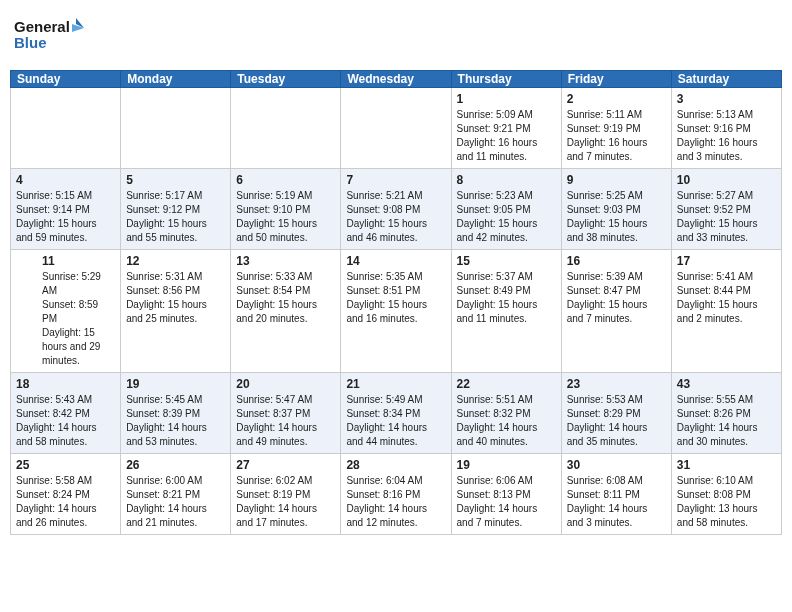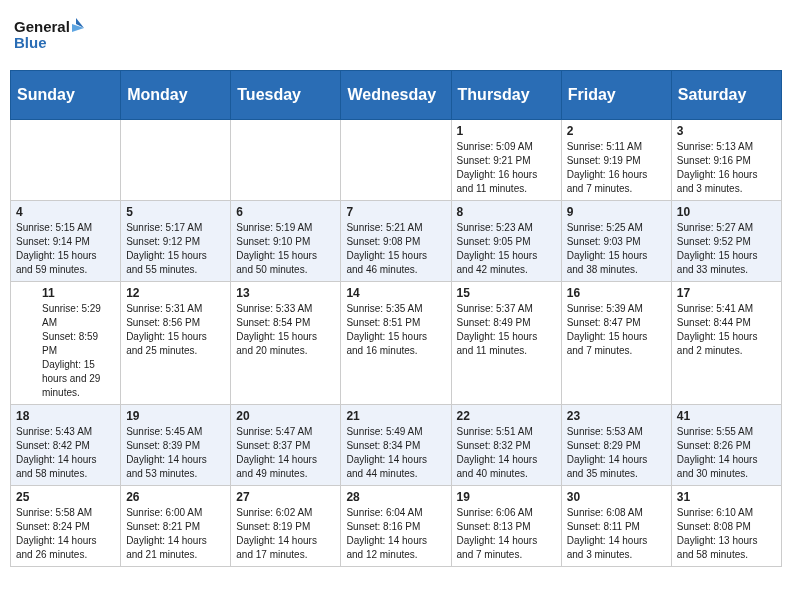--- a/index.html
+++ b/index.html
@@ -35,24 +35,24 @@
       color: #333;
     }
     .calendar {
       width: 100%;
       border-collapse: collapse;
       border: 1px solid #ccc;
     }
     .calendar th {
       background-color: #2a6db5;
       color: #fff;
-      font-size: 16px;
+      font-size: 12px;
       font-weight: bold;
       text-align: left;
-      padding: 15px 6px;
+      padding: 1px 6px;
       border: 1px solid #1a5a9a;
     }
     .calendar td {
       width: calc(100% / 7);
       vertical-align: top;
       padding: 4px 5px;
       font-size: 10px;
       color: #222;
       border: 1px solid #ccc;
       height: 80px;
@@ -253,21 +253,21 @@
 Sunset: 8:32 PM
 Daylight: 14 hours and 40 minutes.</div>
         </td>
         <td style="background: rgb(237, 242, 250);">
           <span class="day-number">23</span>
           <div class="day-info" style="white-space: pre-line;">Sunrise: 5:53 AM
 Sunset: 8:29 PM
 Daylight: 14 hours and 35 minutes.</div>
         </td>
         <td style="background: rgb(237, 242, 250);">
-          <span class="day-number">41</span>
+          <span class="day-number">43</span>
           <div class="day-info" style="white-space: pre-line;">Sunrise: 5:55 AM
 Sunset: 8:26 PM
 Daylight: 14 hours and 30 minutes.</div>
         </td>
       </tr>
       <tr>
         <td style="background: rgb(255, 255, 255);">
           <span class="day-number">25</span>
           <div class="day-info" style="white-space: pre-line;">Sunrise: 5:58 AM
 Sunset: 8:24 PM

